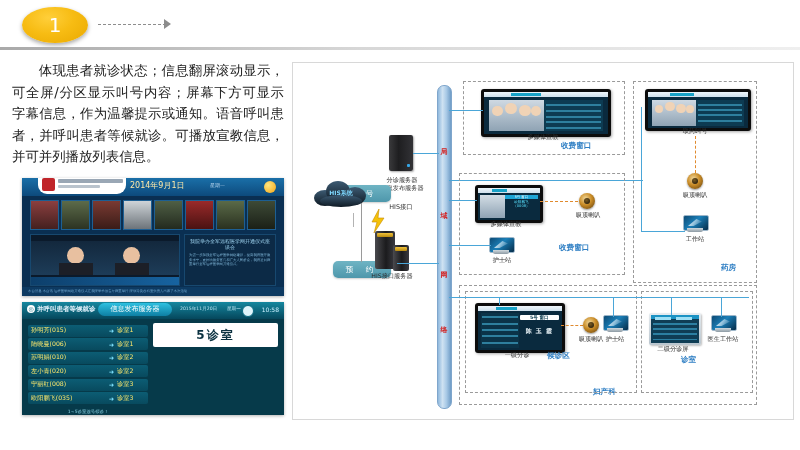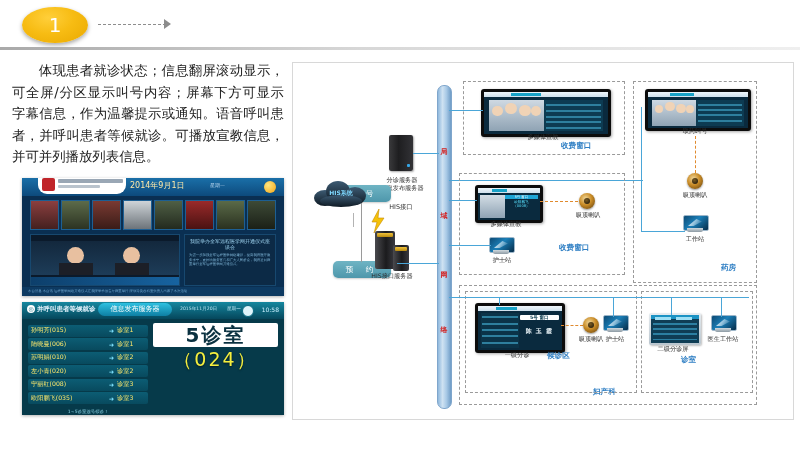--- a/index.html
+++ b/index.html
@@ -101,21 +101,21 @@
   #s2lh{height:15px;border-radius:2px;background:linear-gradient(to bottom,#3fd3ef,#12a2c6);
     color:#06333f;font-size:9px;font-weight:bold;text-align:center;line-height:15px;}
   .s2r{display:flex;align-items:center;height:12px;margin-top:1.5px;
     background:linear-gradient(to bottom,#0c5d74,#084a5e);border-radius:2px;padding:0 3px;}
   .s2r .nm{flex:1;color:#ffe96b;font-size:6.2px;white-space:nowrap;}
   .s2r .ar{color:#7fe3ff;font-size:6px;margin:0 3px;}
   .s2r .rm{color:#ffe96b;font-size:6.2px;width:28px;}
   #s2right{position:absolute;left:131px;top:21px;right:6px;bottom:4px;
     background:#063a4a;}
   #s2room{height:24px;background:#ffffff;border-radius:2px;
-    color:#0a3140;font-size:20px;font-weight:bold;text-align:center;line-height:24px;
+    color:#0a3140;font-size:12px;font-weight:bold;text-align:center;line-height:24px;
     letter-spacing:2px;}
   #s2name{margin-top:9px;text-align:center;color:#f4ef3f;font-size:24px;font-weight:bold;
     letter-spacing:3px;text-shadow:0 1px 2px rgba(0,0,0,.6);}
   #s2num{text-align:center;color:#f4ef3f;font-size:19px;letter-spacing:2px;
     text-shadow:0 1px 2px rgba(0,0,0,.6);}
   #s2foot{position:absolute;left:6px;bottom:1px;width:120px;text-align:center;
     color:#8fd8ea;font-size:4.4px;}
   
   #diagram{position:absolute;left:292px;top:62px;width:500px;height:356px;
     background:#fff;border:1px solid #d8d8d8;}
@@ -279,21 +279,20 @@
     </div>
     <div class="s2r">
       <span class="nm">欧阳鹏飞(035)</span>
       <span class="ar">➜</span>
       <span class="rm">诊室3</span>
     </div>
   </div>
 
   <div id="s2right">
     <div id="s2room">5诊室</div>
-    <div id="s2num">（024）</div>
   </div>
   <div id="s2foot">1～5诊室连号候诊！</div>
 </div>
 
 <div id="diagram">
 
   <div id="bone"></div>
   <div class="bchar" style="top:84px">局</div>
   <div class="bchar" style="top:148px">域</div>
   <div class="bchar" style="top:207px">网</div>

